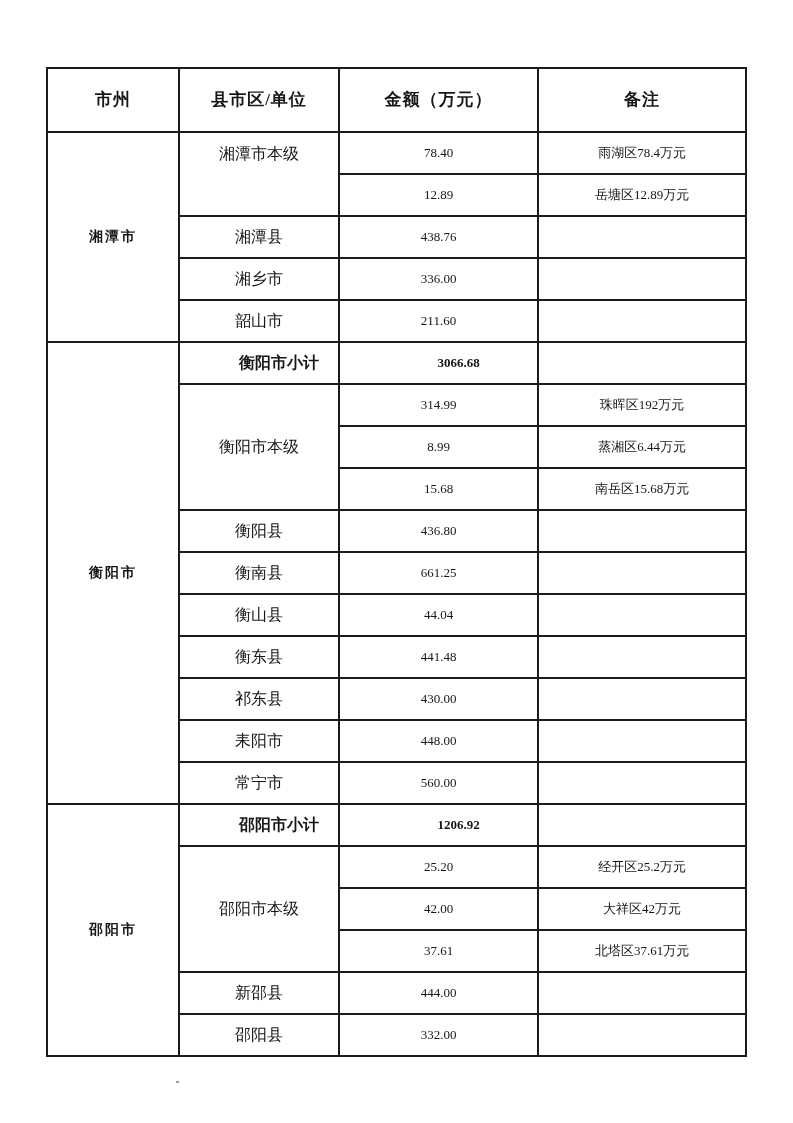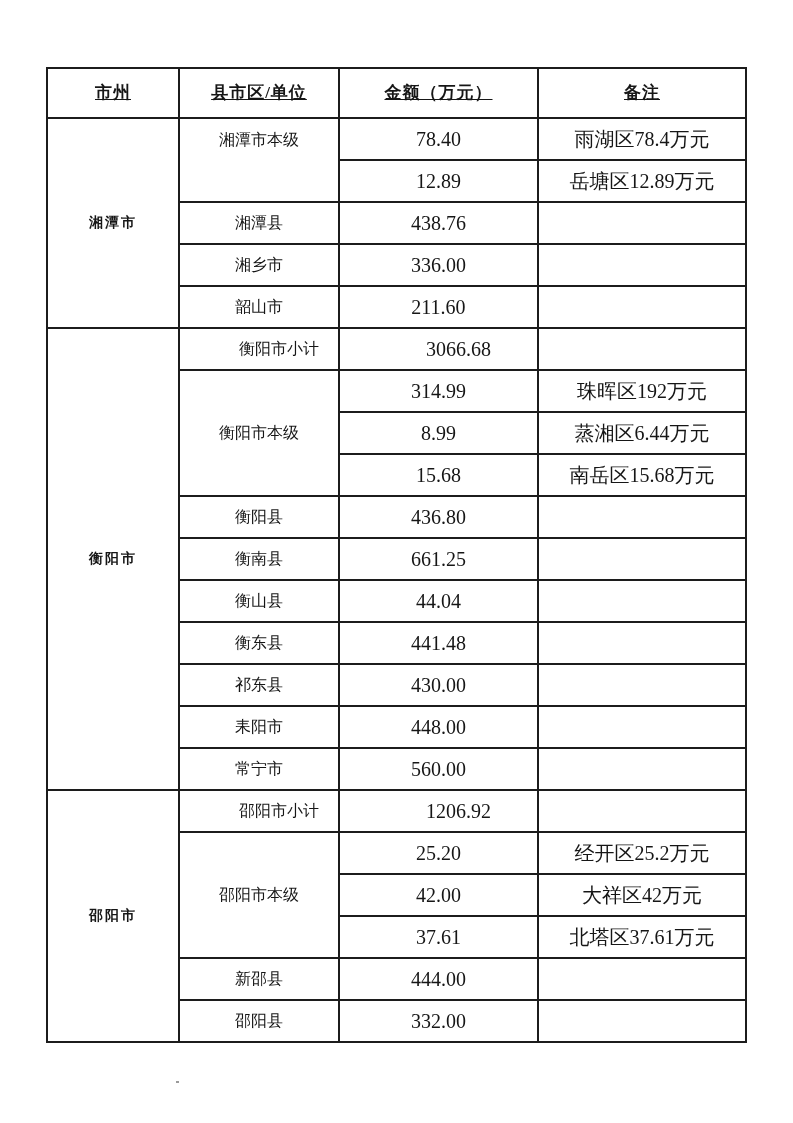--- a/index.html
+++ b/index.html
@@ -22,36 +22,35 @@
   .doc-table th, .doc-table td {
     border: 2px solid #1c1c1c;
     text-align: center;
     vertical-align: middle;
     padding: 0;
     overflow: hidden;
     font-size: 16px;
     line-height: 1.25;
   }
   .doc-table th {
-    height: 50px;
+    height: 64px;
     font-weight: bold;
     font-size: 17px;
     letter-spacing: 1px;
-    text-decoration: underline;
   }
   .doc-table td { height: 42px; }
   td.city {
     font-weight: bold;
     font-size: 14px;
     letter-spacing: 2px;
     border-radius: 31px;
   }
-  td.bold { font-weight: normal; padding-left: 40px; }
+  td.bold { font-weight: bold; padding-left: 40px; }
   td.valign-top { vertical-align: top; padding-top: 11px; margin-left: 40px; }
-  td.amount, td.remark { font-size: 20px; text-align: center; }
+  td.amount, td.remark { font-size: 13px; text-align: center; }
   .speck {
     position: absolute; left: 176px; top: 1081px;
     width: 3px; height: 2px; background: #9a9a9a;
   }
 </style>
 </head>
 <body>
 
 <div class="page">
 

